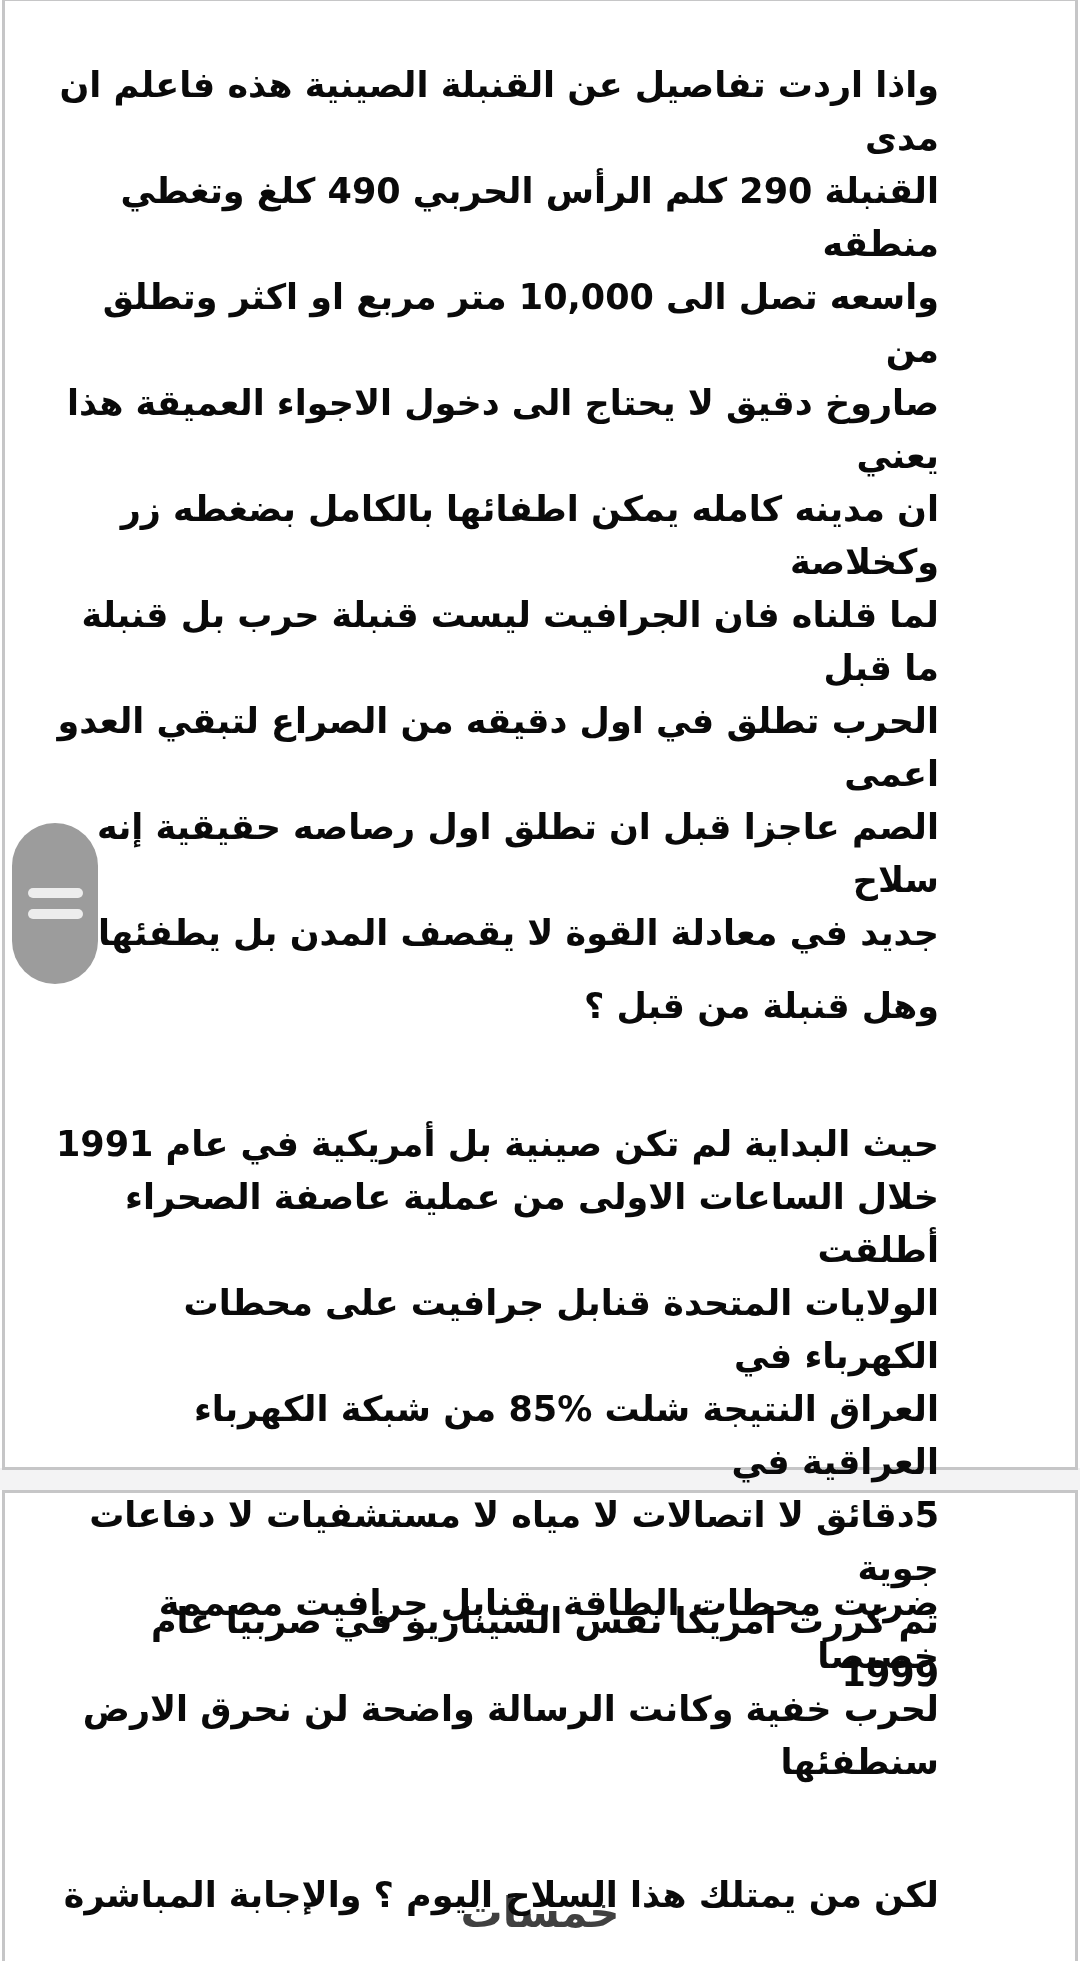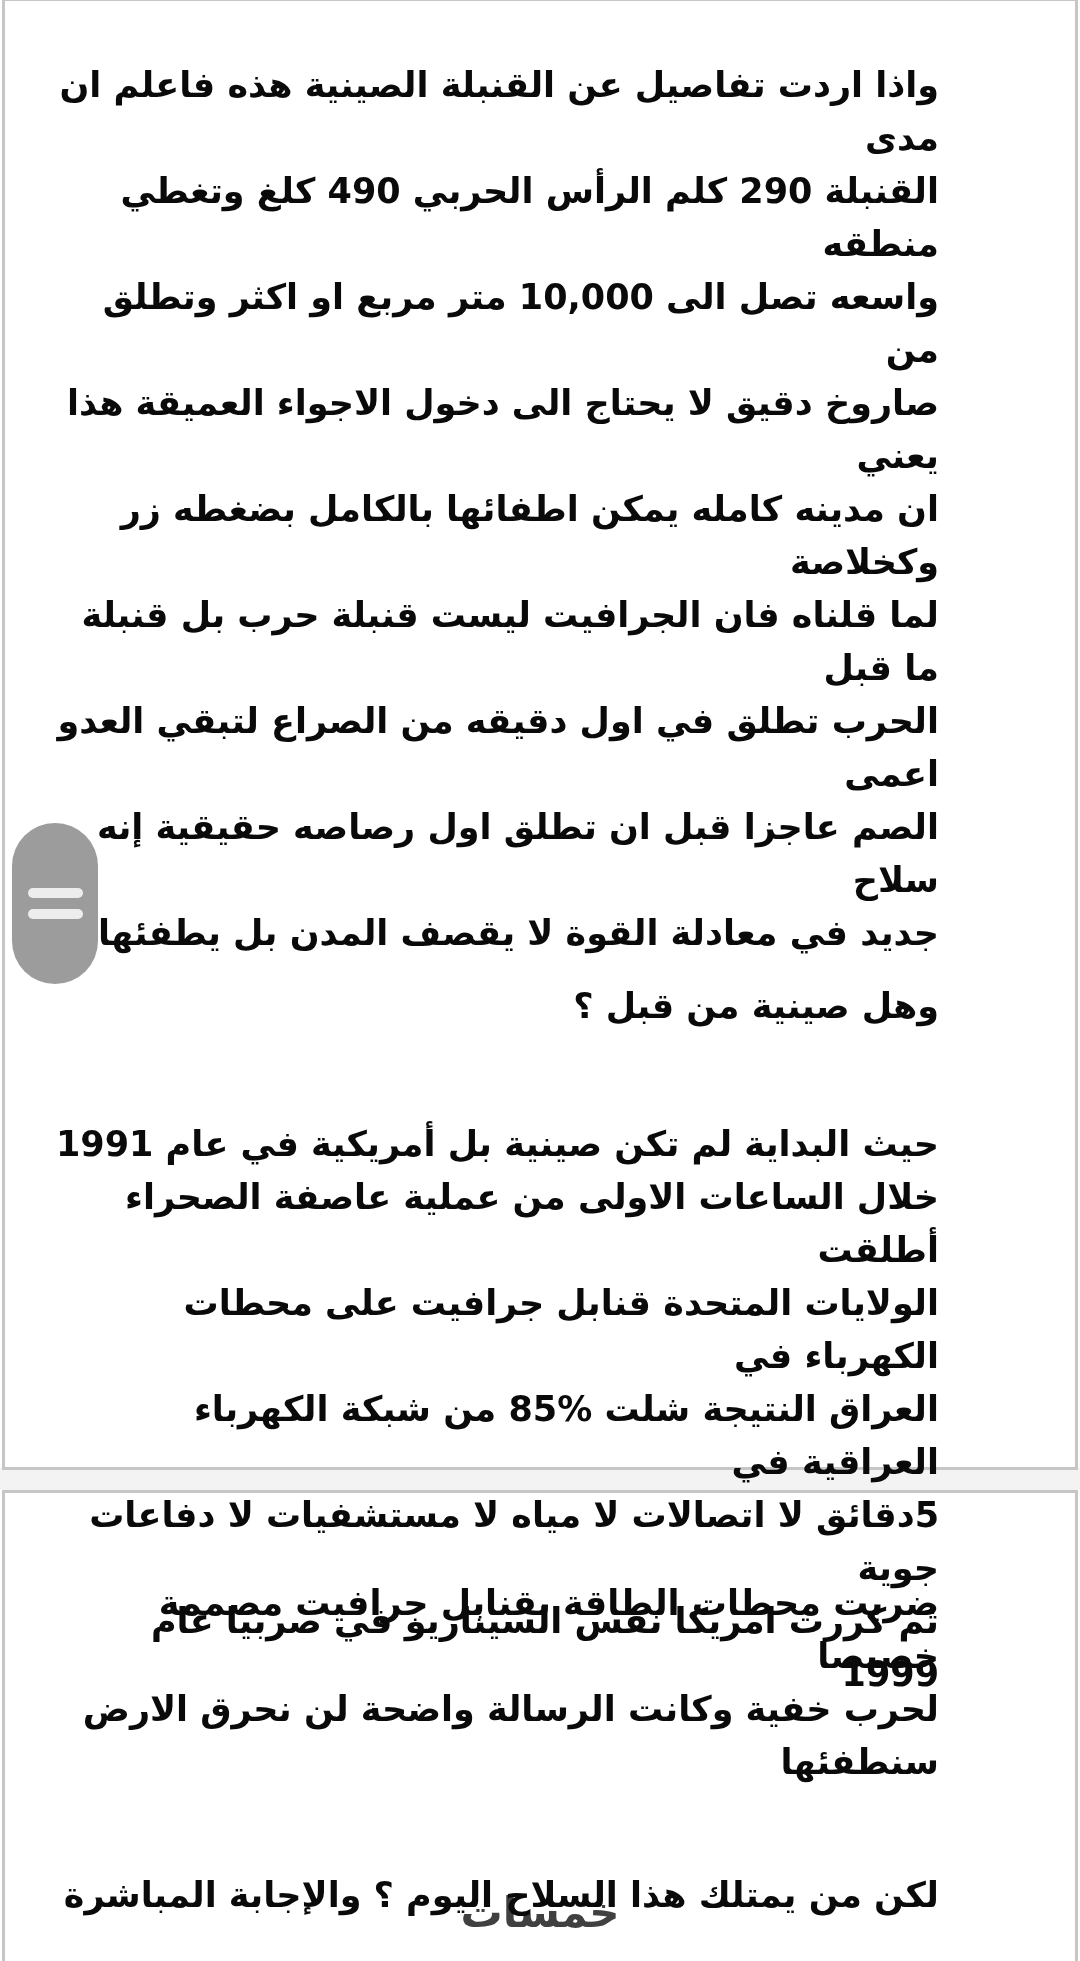--- a/index.html
+++ b/index.html
@@ -92,21 +92,21 @@
     <div class="page-inner">
       <p class="para p1">واذا اردت تفاصيل عن القنبلة الصينية هذه فاعلم ان مدى
 القنبلة 290 كلم الرأس الحربي 490 كلغ وتغطي منطقه
 واسعه تصل الى 10,000 متر مربع او اكثر وتطلق من
 صاروخ دقيق لا يحتاج الى دخول الاجواء العميقة هذا يعني
 ان مدينه كامله يمكن اطفائها بالكامل بضغطه زر وكخلاصة
 لما قلناه فان الجرافيت ليست قنبلة حرب بل قنبلة ما قبل
 الحرب تطلق في اول دقيقه من الصراع لتبقي العدو اعمى
 الصم عاجزا قبل ان تطلق اول رصاصه حقيقية إنه سلاح
 جديد في معادلة القوة لا يقصف المدن بل يطفئها</p>
-      <p class="para p3">وهل صينية من قبل ؟</p>
+      <p class="para p3">وهل قنبلة من قبل ؟</p>
       <p class="para p5">حيث البداية لم تكن صينية بل أمريكية في عام 1991
 خلال الساعات الاولى من عملية عاصفة الصحراء أطلقت
 الولايات المتحدة قنابل جرافيت على محطات الكهرباء في
 العراق النتيجة شلت %85 من شبكة الكهرباء العراقية في
 5دقائق لا اتصالات لا مياه لا مستشفيات لا دفاعات جوية
 ثم كررت امريكا نفس السيناريو في صربيا عام 1999</p>
     </div>
   </section>
 
   <section class="page page-2">

